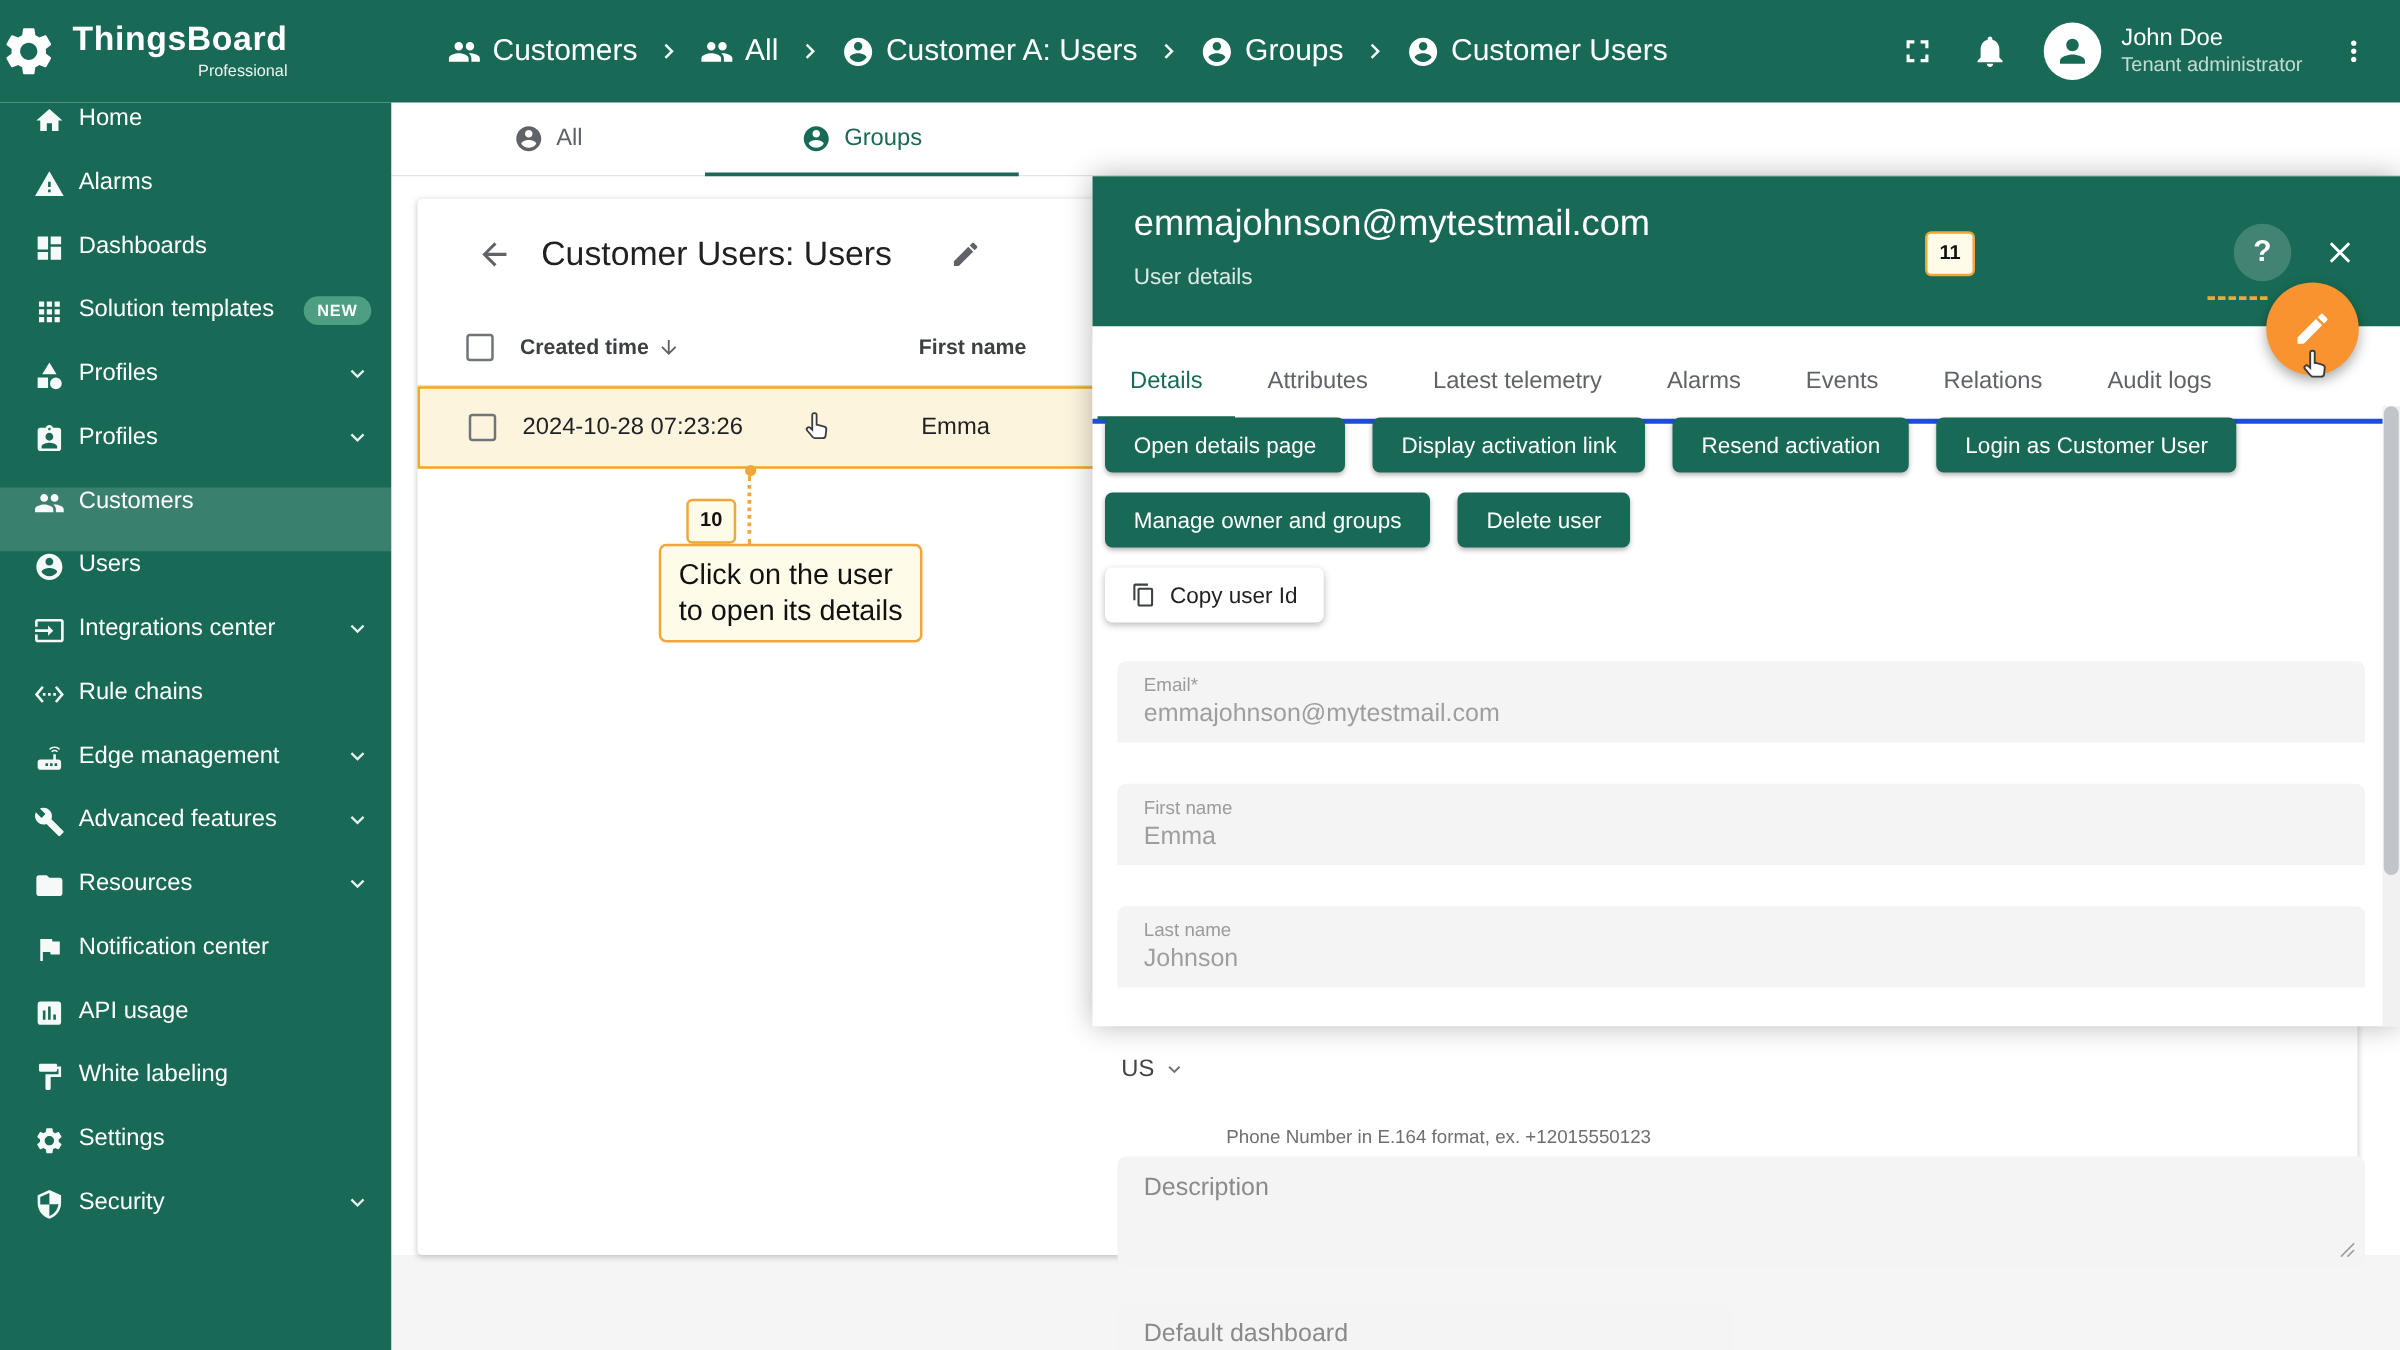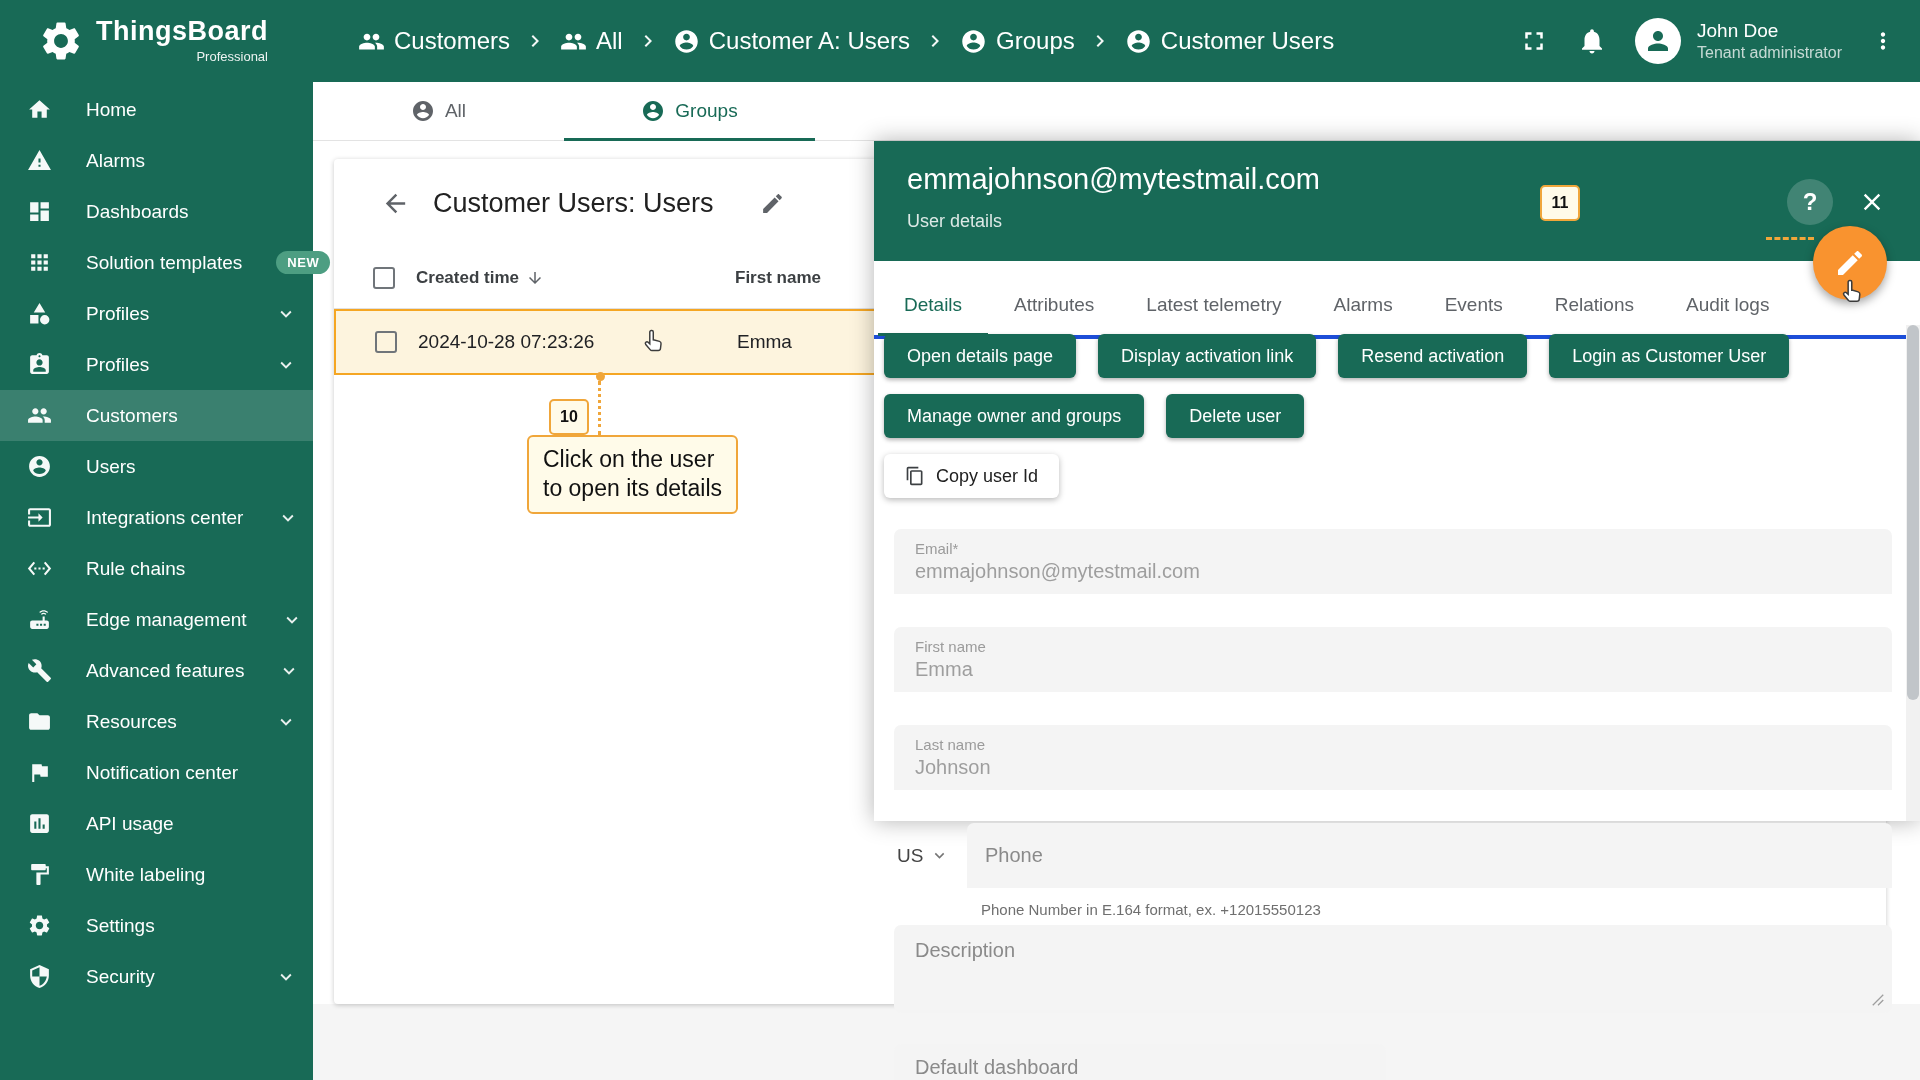--- a/index.html
+++ b/index.html
@@ -12,40 +12,40 @@
   }
   *{box-sizing:border-box;margin:0;padding:0}
   html,body{background:#fff}
   body{font-family:"Liberation Sans","DejaVu Sans",sans-serif;}
   .screen{position:relative;width:1920px;height:1080px;overflow:hidden;background:#fff;cursor:default}
   .icon{display:inline-flex;align-items:center;justify-content:center;flex:none}
   .icon svg{width:100%;height:100%;fill:currentColor}
 
   
   .topbar{position:absolute;left:0;top:0;width:1920px;height:82px;background:var(--primary);display:flex;align-items:center;z-index:10}
-  .logo-block{width:313px;flex:none;display:flex;align-items:center;padding-left:38px;gap:12px;color:#fff}
+  .logo-block{width:313px;flex:none;display:flex;align-items:center;gap:12px;color:#fff}
   .logo-gear{width:46px;height:46px;color:#fff}
   .logo-text{display:flex;flex-direction:column;align-items:flex-end}
   .logo-name{font-size:27px;font-weight:700;letter-spacing:.5px;color:#fff;line-height:1}
   .logo-edition{font-size:13px;color:rgba(255,255,255,.92);margin-top:4px}
   .breadcrumb{display:flex;align-items:center;margin-left:45px;color:#fff}
   .crumb{display:flex;align-items:center;gap:9px;font-size:24px;color:#fff;cursor:pointer;white-space:nowrap}
   .crumb .icon{width:27px;height:27px;color:#fff}
   .crumb-sep{width:24px;height:24px;margin:0 13px;color:rgba(255,255,255,.95)}
   .topbar-right{margin-left:auto;display:flex;align-items:center;gap:28px;padding-right:24px}
   .tb-iconbtn{width:30px;height:30px;color:#fff;cursor:pointer}
   .avatar{width:46px;height:46px;border-radius:50%;background:#fff;display:flex;align-items:center;justify-content:center;cursor:pointer}
   .avatar .icon{width:30px;height:30px;color:var(--primary)}
   .user-text{display:flex;flex-direction:column;line-height:1.25;margin-left:-12px}
   .user-name{font-size:19px;color:#fff;font-weight:500}
   .user-role{font-size:16px;color:rgba(255,255,255,.75)}
 
   
   .sidebar{position:absolute;left:0;top:82px;width:313px;height:998px;background:var(--primary);z-index:9;padding-top:2px}
-  .nav-item{height:51px;display:flex;align-items:center;padding:0 16px 0 27px;gap:34px;color:#fff;cursor:pointer}
+  .nav-item{height:51px;display:flex;align-items:flex-start;padding:0 16px 0 27px;gap:11px;color:#fff;cursor:pointer}
   .nav-item.selected{background:rgba(255,255,255,.15)}
   .nav-item .nav-ic{width:25px;height:25px;color:#fff;opacity:.96}
   .nav-label{font-size:19px;white-space:nowrap}
   .nav-chevron{margin-left:auto;width:22px;height:22px;color:rgba(255,255,255,.9)}
   .badge-new{margin-left:auto;background:#4d9e82;color:#fff;font-size:13px;font-weight:700;letter-spacing:.6px;border-radius:12px;padding:4px 11px}
 
   
   .main{position:absolute;left:313px;top:82px;right:0;bottom:0;background:#fff}
   .tabbar{position:absolute;left:0;top:0;right:0;height:59px;display:flex;border-bottom:1px solid #e3e3e3;background:#fff}
   .mtab{width:251px;display:flex;align-items:center;justify-content:center;gap:10px;font-size:19px;font-weight:500;color:#5f6368;cursor:pointer;position:relative}
@@ -532,23 +532,20 @@
 
     <div class="phone-row">
       <span class="cc-select">
         <span class="cc-code">US</span>
         <span class="icon">
             <svg viewBox="0 0 24 24">
               <path d="M7.41 8.59L12 13.17l4.59-4.58L18 10l-6 6-6-6 1.41-1.41z"></path>
             </svg>
           </span>
       </span>
-      <span class="phone-field">
-        <input type="text" placeholder="Phone" style="">
-      </span>
     </div>
     <div class="hint">Phone Number in E.164 format, ex. +12015550123</div>
 
     <div class="desc-field">
       <span class="desc-placeholder">Description</span>
       <span class="icon resize-handle">
           <svg viewBox="0 0 16 16" fill="none">
             <path d="M14 2L2 14M14 8l-6 6" stroke="#9e9e9e" stroke-width="1.5"></path>
           </svg>
         </span>

